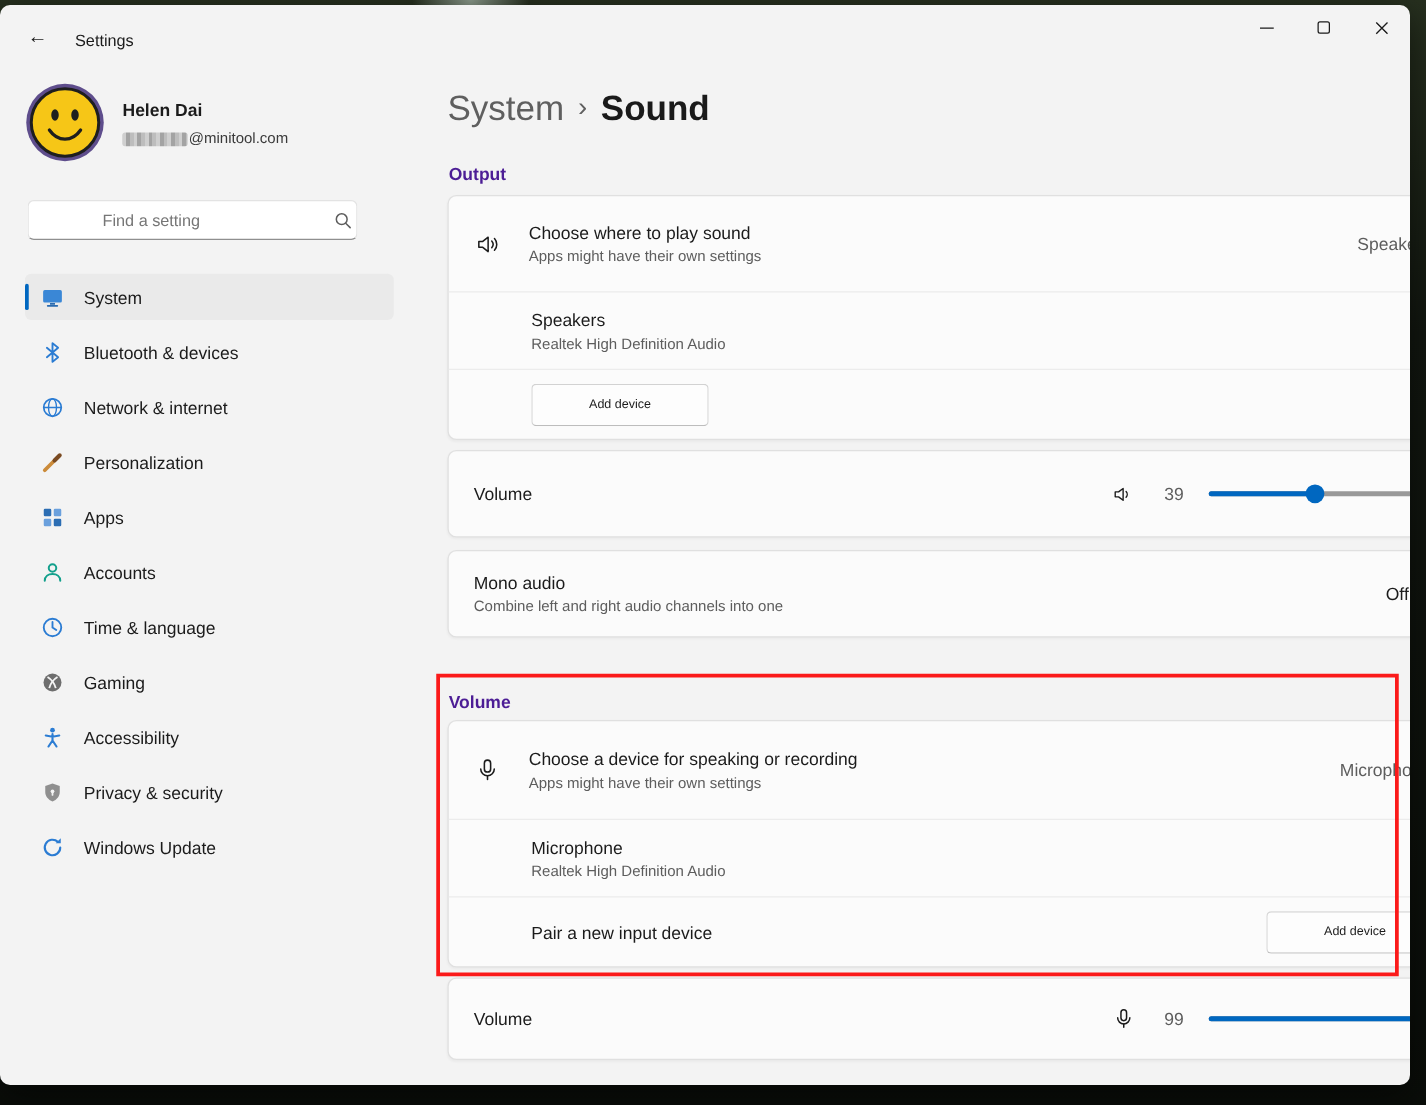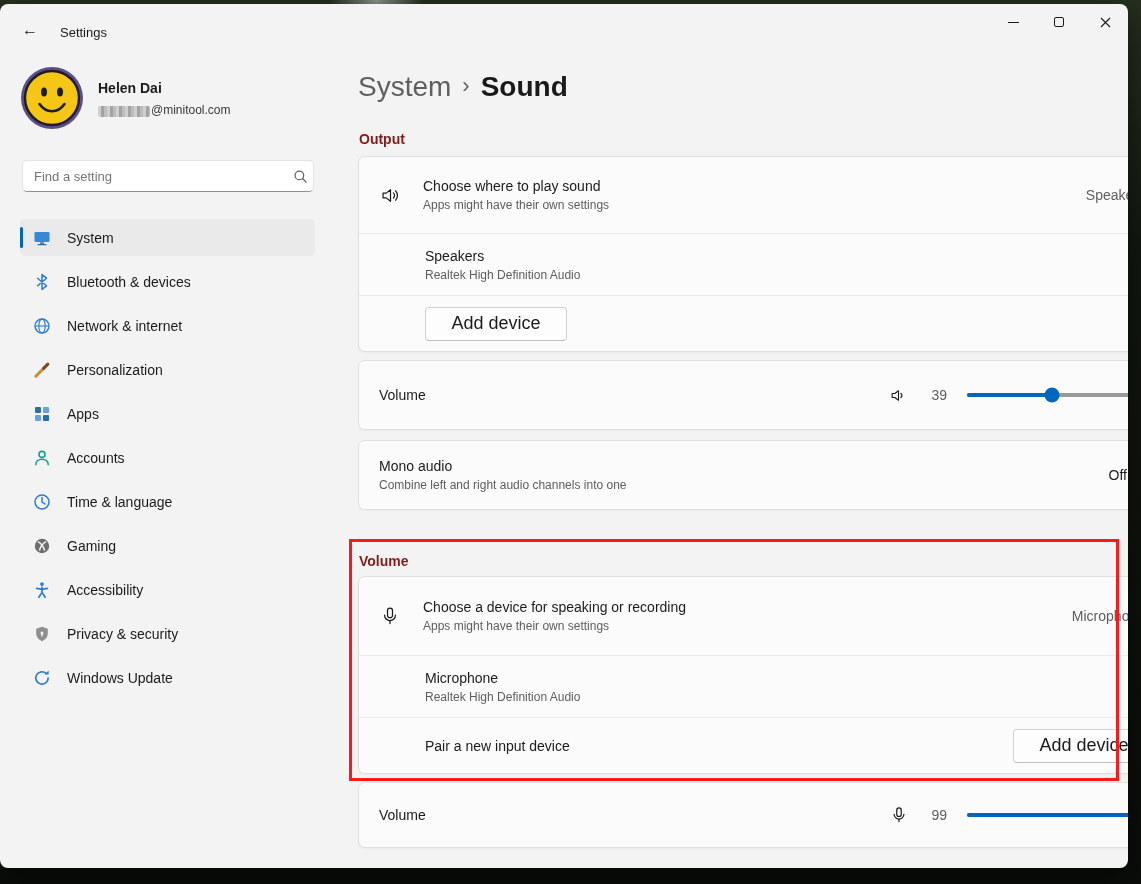--- a/index.html
+++ b/index.html
@@ -35,23 +35,23 @@
   .avatar { width:64px; height:64px; }
   .profile-name { font-size:14px; font-weight:bold; color:#1b1b1b; }
   .profile-email { margin-top:7px; display:flex; align-items:flex-end; gap:1px; font-size:12px; color:#3a3a3a; }
   .blur-box {
     display:inline-block; width:52px; height:11px; border-radius:2px;
     background:repeating-linear-gradient(90deg,#cfcfcf 0 3px,#a3a3a3 3px 6px,#bdbdbd 6px 9px);
     filter:blur(.6px);
   }
   
   .searchbox {
-    position:absolute; left:22px; top:156px; width:292px; height:32px;
+    position:absolute; left:22px; top:156px; width:264px; height:32px;
     background:#ffffff; border:1px solid #e3e3e3; border-bottom:1px solid #8f8f8f;
-    border-radius:5px; display:flex; align-items:center;
+    border-radius:5px; display:flex; align-items:center;padding-left:48px;
   }
   .searchbox input {
     flex:1; border:none; outline:none; background:transparent;
     font-family:"Liberation Sans", sans-serif; font-size:13px; color:#1b1b1b;
     padding:0 6px 0 11px; height:100%;
   }
   .searchbox input::placeholder { color:#767676; }
   .search-icon { width:26px; display:flex; align-items:center; justify-content:center; cursor:pointer; }
   
   .nav { position:absolute; left:20px; top:215px; width:295px; }
@@ -64,21 +64,21 @@
     position:absolute; left:0; top:8px; width:3px; height:21px; border-radius:2px; background:#0067c0;
   }
   .nav-icon { width:18px; height:18px; display:flex; align-items:center; justify-content:center; }
   .nav-label { font-size:14px; color:#1b1b1b; }
   
   .main { position:absolute; left:358px; top:0; width:750px; height:100%; }
   .breadcrumb { position:absolute; left:0; top:64px; height:38px; display:flex; align-items:center; gap:11px; }
   .bc-parent { font-size:28px; color:#5f5f5f; cursor:pointer; }
   .bc-sep { font-size:22px; color:#5f5f5f; padding-bottom:3px; }
   .bc-current { font-size:28px; font-weight:600; color:#1a1a1a; }
-  .section-header { position:absolute; left:1px; font-size:14px; font-weight:600; color:#7f1d1d; }
+  .section-header { position:absolute; left:1px; font-size:14px; font-weight:600; color:#4c1d95; }
   .hdr-output { top:127px; }
   .hdr-input { top:549px; }
   .card {
     position:absolute; left:0; width:846px;
     background:#fbfbfb; border:1px solid #e0e0e0; border-radius:7px;
     box-shadow:0 1px 2px rgba(0,0,0,.04);
   }
   .card-output-devices { top:152px; }
   .card-volume-out { top:356px; height:70px; }
   .card-mono { top:436px; height:70px; }
@@ -92,21 +92,21 @@
   .row-icon { width:22px; margin-right:22px; display:flex; justify-content:center; }
   .row-text { flex:1; }
   .row-title { font-size:14px; color:#1b1b1b; }
   .row-sub { font-size:12px; color:#5d5d5d; margin-top:4px; }
   .row-right { display:flex; align-items:center; }
   .dd-value { font-size:14px; color:#5d5d5d; margin-right:26px; cursor:pointer; }
   .chev { display:flex; align-items:center; cursor:pointer; }
   .btn {
     min-width:142px; height:34px; display:flex; align-items:center; justify-content:center;
     background:#fdfdfd; border:1px solid #d2d2d2; border-bottom-color:#bdbdbd;
-    border-radius:4px; font-size:18px; color:#1b1b1b; cursor:pointer;
+    border-radius:4px; font-size:10px; color:#1b1b1b; cursor:pointer;
   }
   
   .vol-row { display:flex; align-items:center; height:100%; padding:0 18px 0 20px; }
   .vol-label { flex:1; font-size:14px; color:#1b1b1b; }
   .vol-icon { margin-right:13px; display:flex; }
   .vol-value { width:26px; text-align:right; margin-right:20px; font-size:14px; color:#5d5d5d; }
   .slider { position:relative; width:218px; height:4px; background:#999999; border-radius:2px; cursor:pointer; }
   .slider .fill { position:absolute; left:0; top:0; height:4px; width:calc(var(--p)*1%); background:#0067c0; border-radius:2px; }
   .slider .thumb {
     position:absolute; top:50%; left:calc(var(--p)*1%); transform:translate(-50%,-50%);

